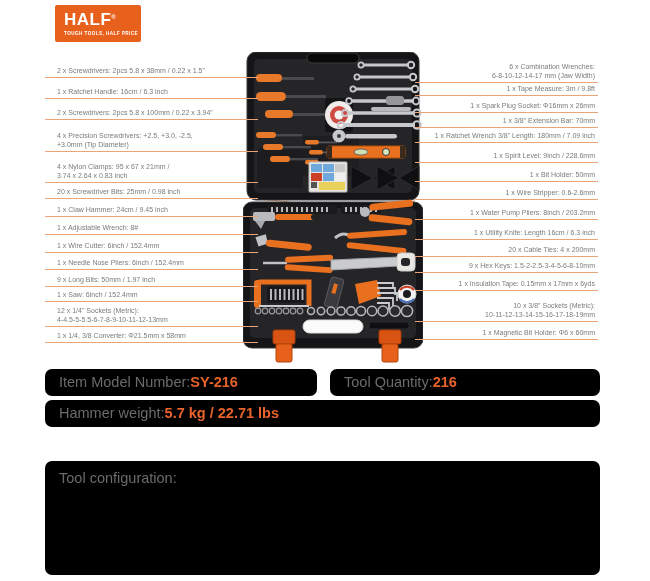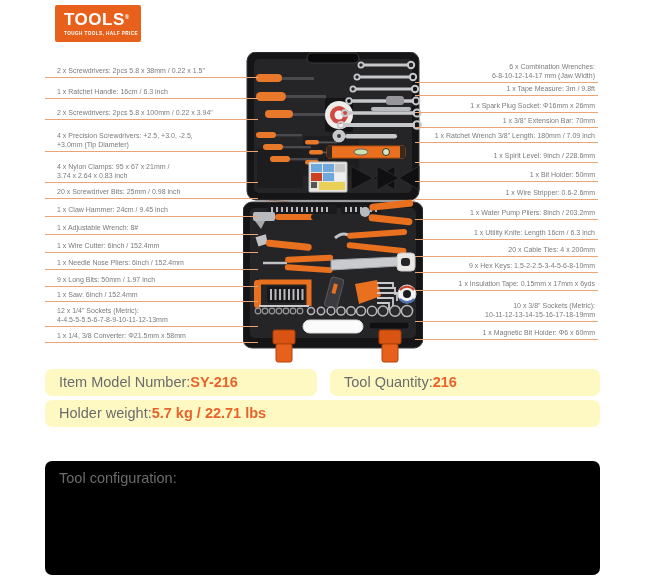--- a/index.html
+++ b/index.html
@@ -19,36 +19,36 @@
     font-size:7px; line-height:1.3; color:#7b7b7b;
     border-bottom:1px solid #eba478; white-space:pre-line; }
   .co-l { left:45px; width:213px; padding:0 0 2px 12px; text-align:left; }
   .co-r { left:415px; width:183px; padding:0 3px 2px 0; justify-content:flex-end; text-align:right; }
 
   
   .lines { position:absolute; inset:0; pointer-events:none; }
   .toolbox { position:absolute; left:243px; top:52px; width:180px; height:316px; }
 
   
-  .spec { position:absolute; background:#fef9c3; border-radius:7px;
+  .spec { position:absolute; background:#000000; border-radius:7px;
     font-size:14.5px; color:#6b6b6b; height:27px; line-height:27px;
     padding-left:14px; white-space:nowrap; overflow:hidden; }
   .spec b, .cfg-value { color:#e8632c; font-weight:700; }
   .cfg { position:absolute; left:45px; top:461px; width:555px; height:114px;
     background:#000000; border-radius:7px; padding:7px 14px; font-size:14.5px; }
   .cfg-label { color:#6b6b6b; line-height:20px; }
   .cfg-value { font-size:14.5px; line-height:20px; white-space:pre-line; }
 </style>
 </head>
 <body>
 
 <div class="stage">
 
   <div class="logo">
-    <div><span class="nm">TOOLS</span><span class="reg">®</span></div>
+    <div><span class="nm">HALF</span><span class="reg">®</span></div>
     <div class="tag">TOUGH TOOLS, HALF PRICE</div>
   </div>
 
   <svg class="lines" width="650" height="581" viewBox="0 0 650 581">
     <g stroke="#eba478" stroke-width="1" fill="none">
       <path d="M258,78 L282,86"></path>
         <path d="M258,99 L268,112"></path>
         <path d="M258,120 L264,126"></path>
       <path d="M258,152 L274,143"></path>
         <path d="M258,183 L348,176"></path>
@@ -356,19 +356,19 @@
 10-11-12-13-14-15-16-17-18-19mm</div>
   <div class="co co-r" style="top:327px;height:13px">1 x Magnetic Bit Holder: Φ6 x 60mm</div>
 
   <div class="spec" style="left:45px;top:369px;width:272px">
     <span>Item Model Number:</span><b>SY-216</b>
   </div>
   <div class="spec" style="left:330px;top:369px;width:270px">
     <span>Tool Quantity:</span><b>216</b>
   </div>
   <div class="spec" style="left:45px;top:400px;width:555px">
-    <span>Holder weight:</span><b>5.7 kg / 22.71 lbs</b>
+    <span>Hammer weight:</span><b>5.7 kg / 22.71 lbs</b>
   </div>
   <div class="cfg">
     <div class="cfg-label">Tool configuration:</div>
   </div>
 
 </div>
 
 </body></html>

